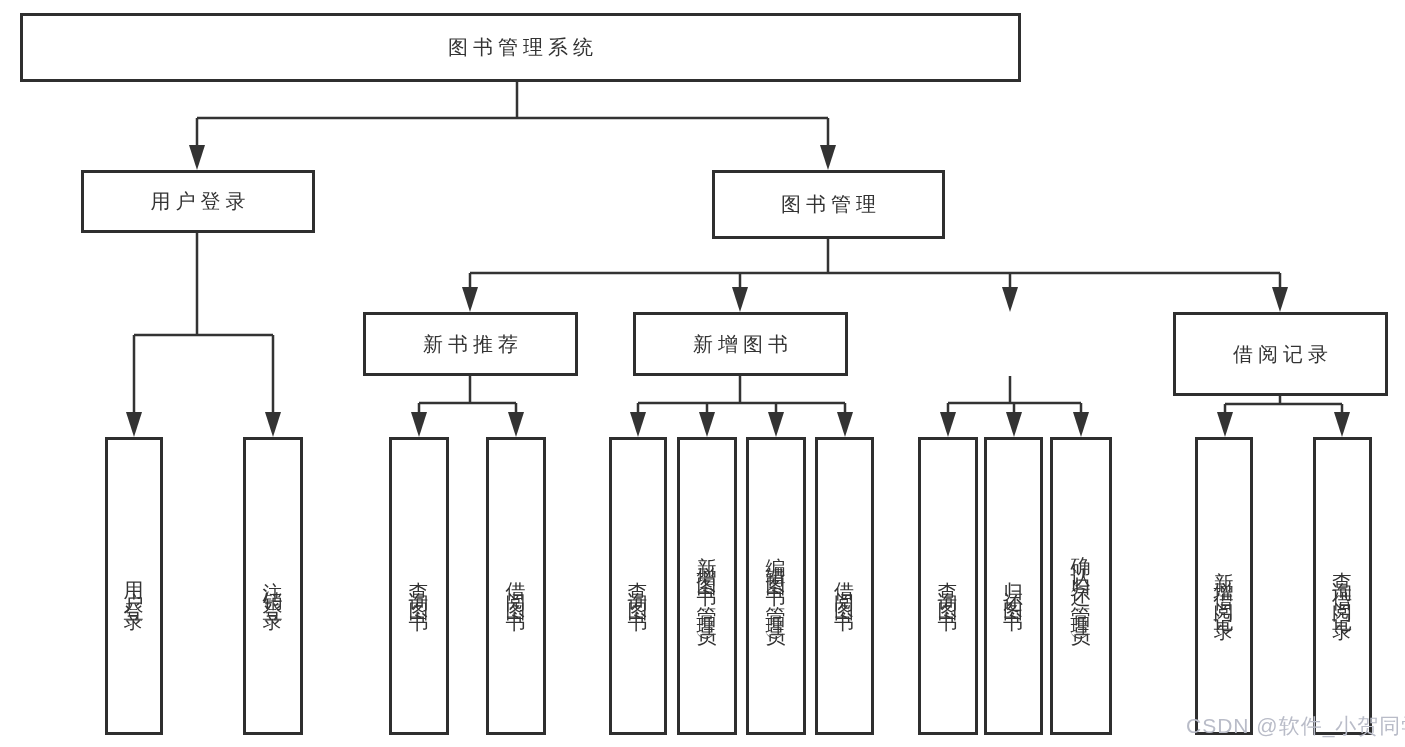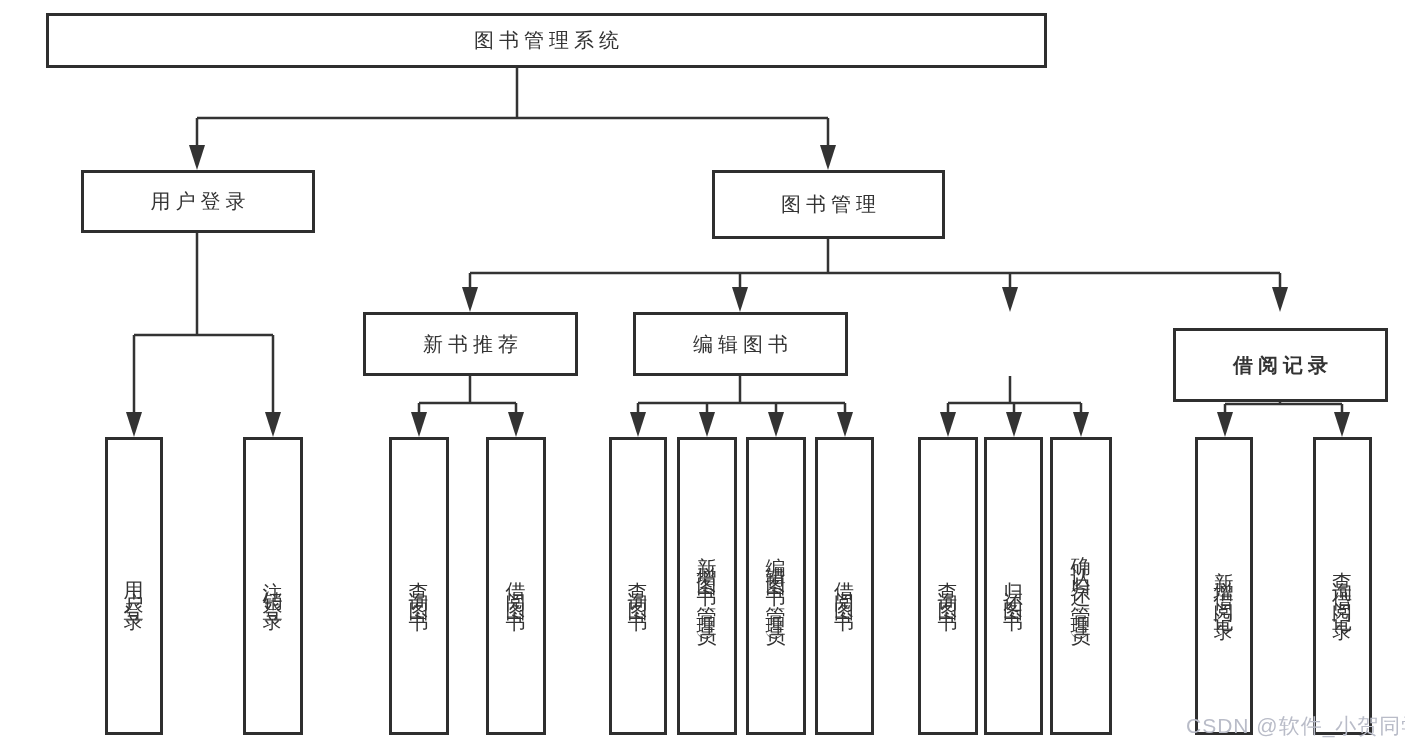--- a/index.html
+++ b/index.html
@@ -93,38 +93,38 @@
       <polygon points="768,412 784,412 776,437"></polygon>
       <polygon points="837,412 853,412 845,437"></polygon>
       <polygon points="940,412 956,412 948,437"></polygon>
       <polygon points="1006,412 1022,412 1014,437"></polygon>
       <polygon points="1073,412 1089,412 1081,437"></polygon>
       <polygon points="1217,412 1233,412 1225,437"></polygon>
       <polygon points="1334,412 1350,412 1342,437"></polygon>
     </g>
   </svg>
 
-  <div class="node h" style="left:20px;top:13px;width:1001px;height:55px;margin-left:26px;">
+  <div class="node h" style="left:20px;top:13px;width:1001px;height:69px;">
     <span class="lbl">图书管理系统</span>
   </div>
 
   <div class="node h" style="left:81px;top:170px;width:234px;height:63px;">
     <span class="lbl">用户登录</span>
   </div>
   <div class="node h" style="left:712px;top:170px;width:233px;height:69px;">
     <span class="lbl">图书管理</span>
   </div>
 
   <div class="node h" style="left:363px;top:312px;width:215px;height:64px;">
     <span class="lbl">新书推荐</span>
   </div>
   <div class="node h" style="left:633px;top:312px;width:215px;height:64px;">
-    <span class="lbl">编辑图书</span>
+    <span class="lbl">新增图书</span>
   </div>
-  <div class="node h" style="left:1173px;top:328px;width:215px;height:74px;font-weight:bold;">
+  <div class="node h" style="left:1173px;top:312px;width:215px;height:84px;">
     <span class="lbl">借阅记录</span>
   </div>
 
   <div class="node leaf" style="left:105px;width:58px;">
     <span class="lbl">用户登录</span>
   </div>
   <div class="node leaf" style="left:243px;width:60px;">
     <span class="lbl">注销登录</span>
   </div>
   <div class="node leaf" style="left:389px;width:60px;">

